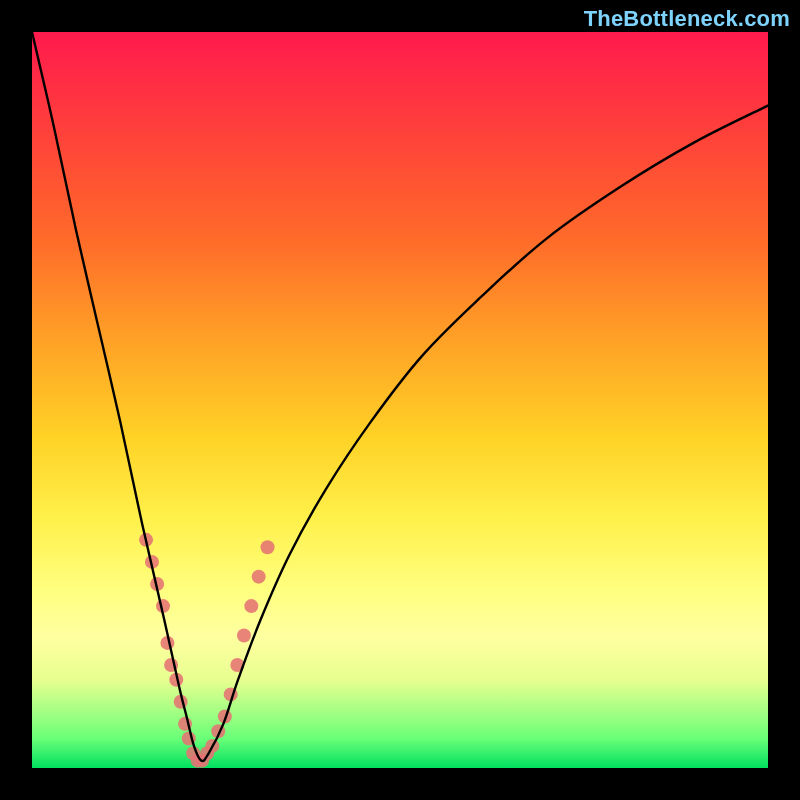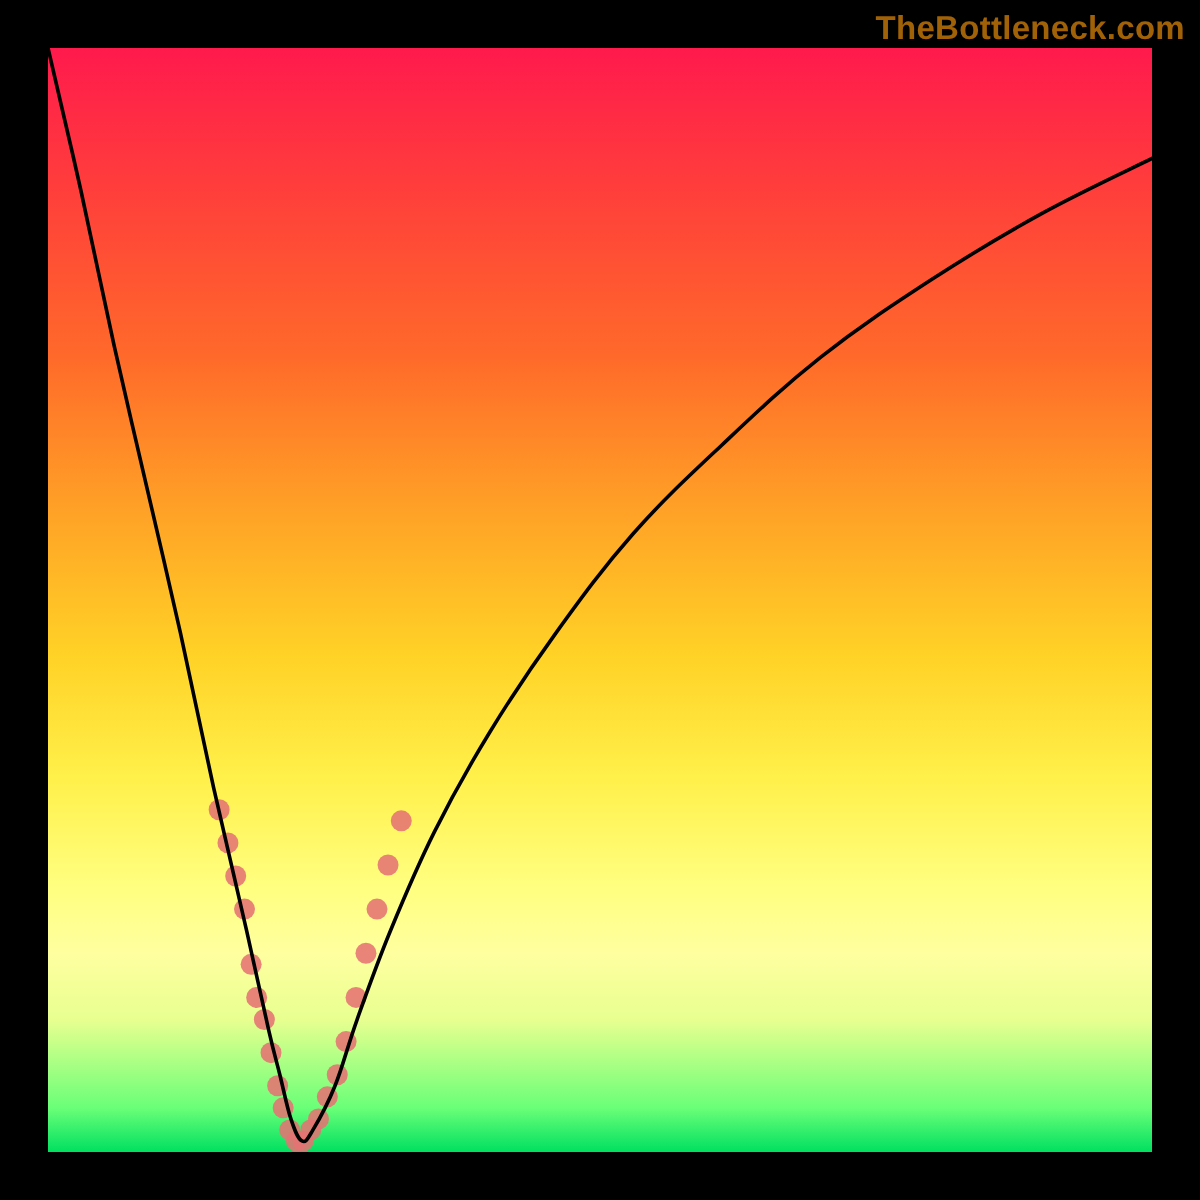--- a/index.html
+++ b/index.html
@@ -36,21 +36,21 @@
       #6aff78 96%,
       #00e060 100%
     );
   }
   .watermark {
     position: absolute;
     top: 6px;
     right: 10px;
     font-size: 22px;
     font-weight: 600;
-    color: #a16207;
+    color: #7dd3fc;
     letter-spacing: 0.2px;
     pointer-events: none;
   }
   svg.curve-layer {
     position: absolute;
     left: 0;
     top: 0;
     width: 736px;
     height: 736px;
   }

